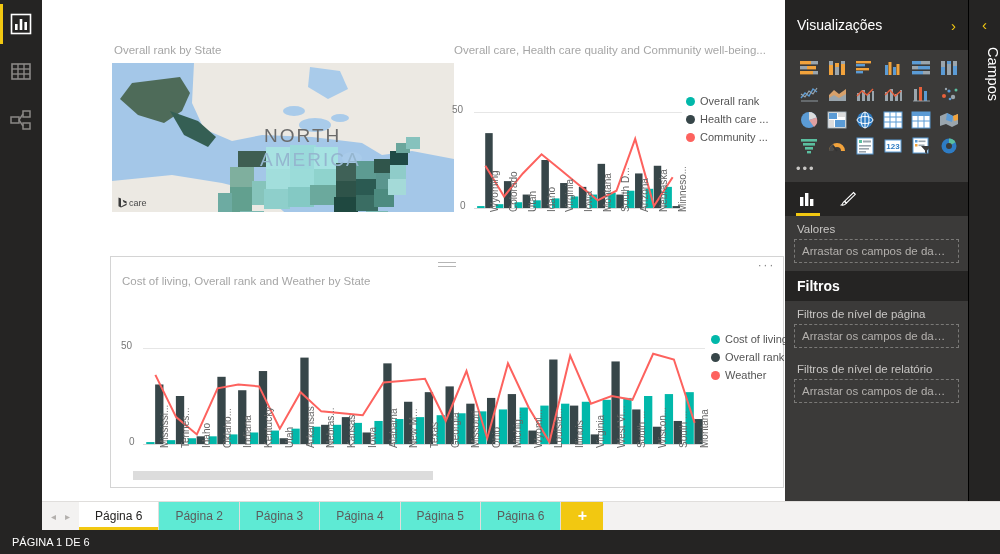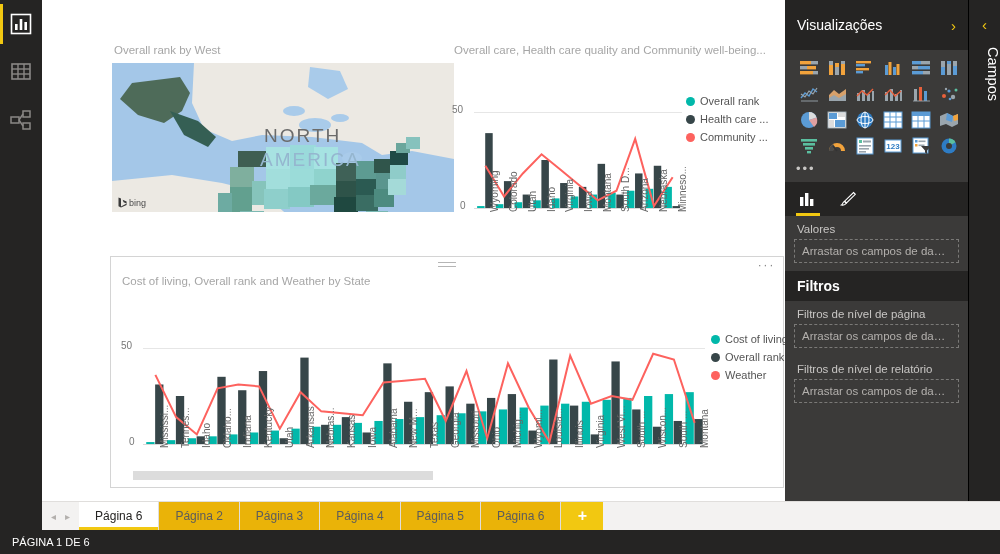--- a/index.html
+++ b/index.html
@@ -166,21 +166,21 @@
     align-items: stretch;
   }
   .tab-arrows {
     display: flex; align-items: center; gap: 9px; padding: 0 9px; color: #b3b0ad;
     font-size: 10px;
   }
   .tab-arrow { cursor: pointer; }
   .ptab {
     display: flex; align-items: center; padding: 0 16px; font-size: 12px;
     color: #5c5c5c; border-right: 1px solid #e0dedc; cursor: pointer;
-    position: relative; background: #eab308; white-space: nowrap;
+    position: relative; background: #5eead4; white-space: nowrap;
   }
   .ptab.active { background: #fff; color: #252423; }
   .ptab.active::after {
     content: ""; position: absolute; left: 0; right: 0; bottom: 0;
     height: 3px; background: #f2c811;
   }
   .addtab {
     width: 42px; background: #f2c811; display: flex; align-items: center;
     justify-content: center; color: #fff; font-size: 16px; cursor: pointer;
     font-weight: bold;
@@ -221,21 +221,21 @@
         <rect x="14" y="15" width="7" height="6" fill="none" stroke="#8a8886" stroke-width="1.5"></rect>
         <line x1="10" y1="12" x2="14" y2="6" stroke="#8a8886" stroke-width="1.4"></line>
         <line x1="10" y1="12" x2="14" y2="18" stroke="#8a8886" stroke-width="1.4"></line>
       </svg>
     </div>
   </div>
 
   <div class="canvas">
 
     <div class="vis-map">
-      <div class="vis-title">Overall rank by West</div>
+      <div class="vis-title">Overall rank by State</div>
       <div class="map-body">
 
         <svg width="342" height="194" style="position:absolute;left:0;top:0">
 
           <path d="M82,0 L342,0 L342,96 L300,88 L270,92 L250,80 L200,74 L150,72 L120,78 L92,66 L80,40 Z" fill="#ece9e3"></path>
           <path d="M0,118 L60,112 L110,120 L150,130 L185,160 L220,178 L200,194 L0,194 Z" fill="#ece9e3"></path>
 
           <ellipse cx="203" cy="62" rx="16" ry="7" fill="#a9cbea"></ellipse>
           <ellipse cx="182" cy="48" rx="11" ry="5" fill="#a9cbea"></ellipse>
           <ellipse cx="228" cy="55" rx="9" ry="4" fill="#a9cbea"></ellipse>
@@ -279,21 +279,21 @@
           <rect x="236" y="150" width="20" height="14" fill="#2c5b52"></rect>
           <rect x="144" y="166" width="30" height="14" fill="#95ccc7"></rect>
           <rect x="174" y="160" width="28" height="16" fill="#84c2bc"></rect>
         </svg>
         <div class="map-label-big">NORTH</div>
         <div class="map-label-big2">AMERICA</div>
         <div class="bing-logo">
           <svg width="9" height="11" viewBox="0 0 9 11">
             <path d="M0.5,0.5 L3,1.4 L3,9.4 L8.5,6.6 L5.6,5.2 L4.6,2.8 L8.6,4.6 L8.6,8 L3,10.5 L0.5,9.2 Z" fill="#3b3b3b"></path>
           </svg>
-          <span>bing</span>
+          <span>care</span>
         </div>
       </div>
     </div>
 
     <div class="vis-top">
       <div class="vis-title">Overall care, Health care quality and Community well-being...</div>
       <div class="chart-area" style="width:334px;height:200px;">
         <div class="axis-lbl" style="left:0px;top:42px;">50</div>
         <div class="axis-lbl" style="left:8px;top:138px;">0</div>
         <div class="gridline" style="left:22px;top:50px;width:208px;"></div>

